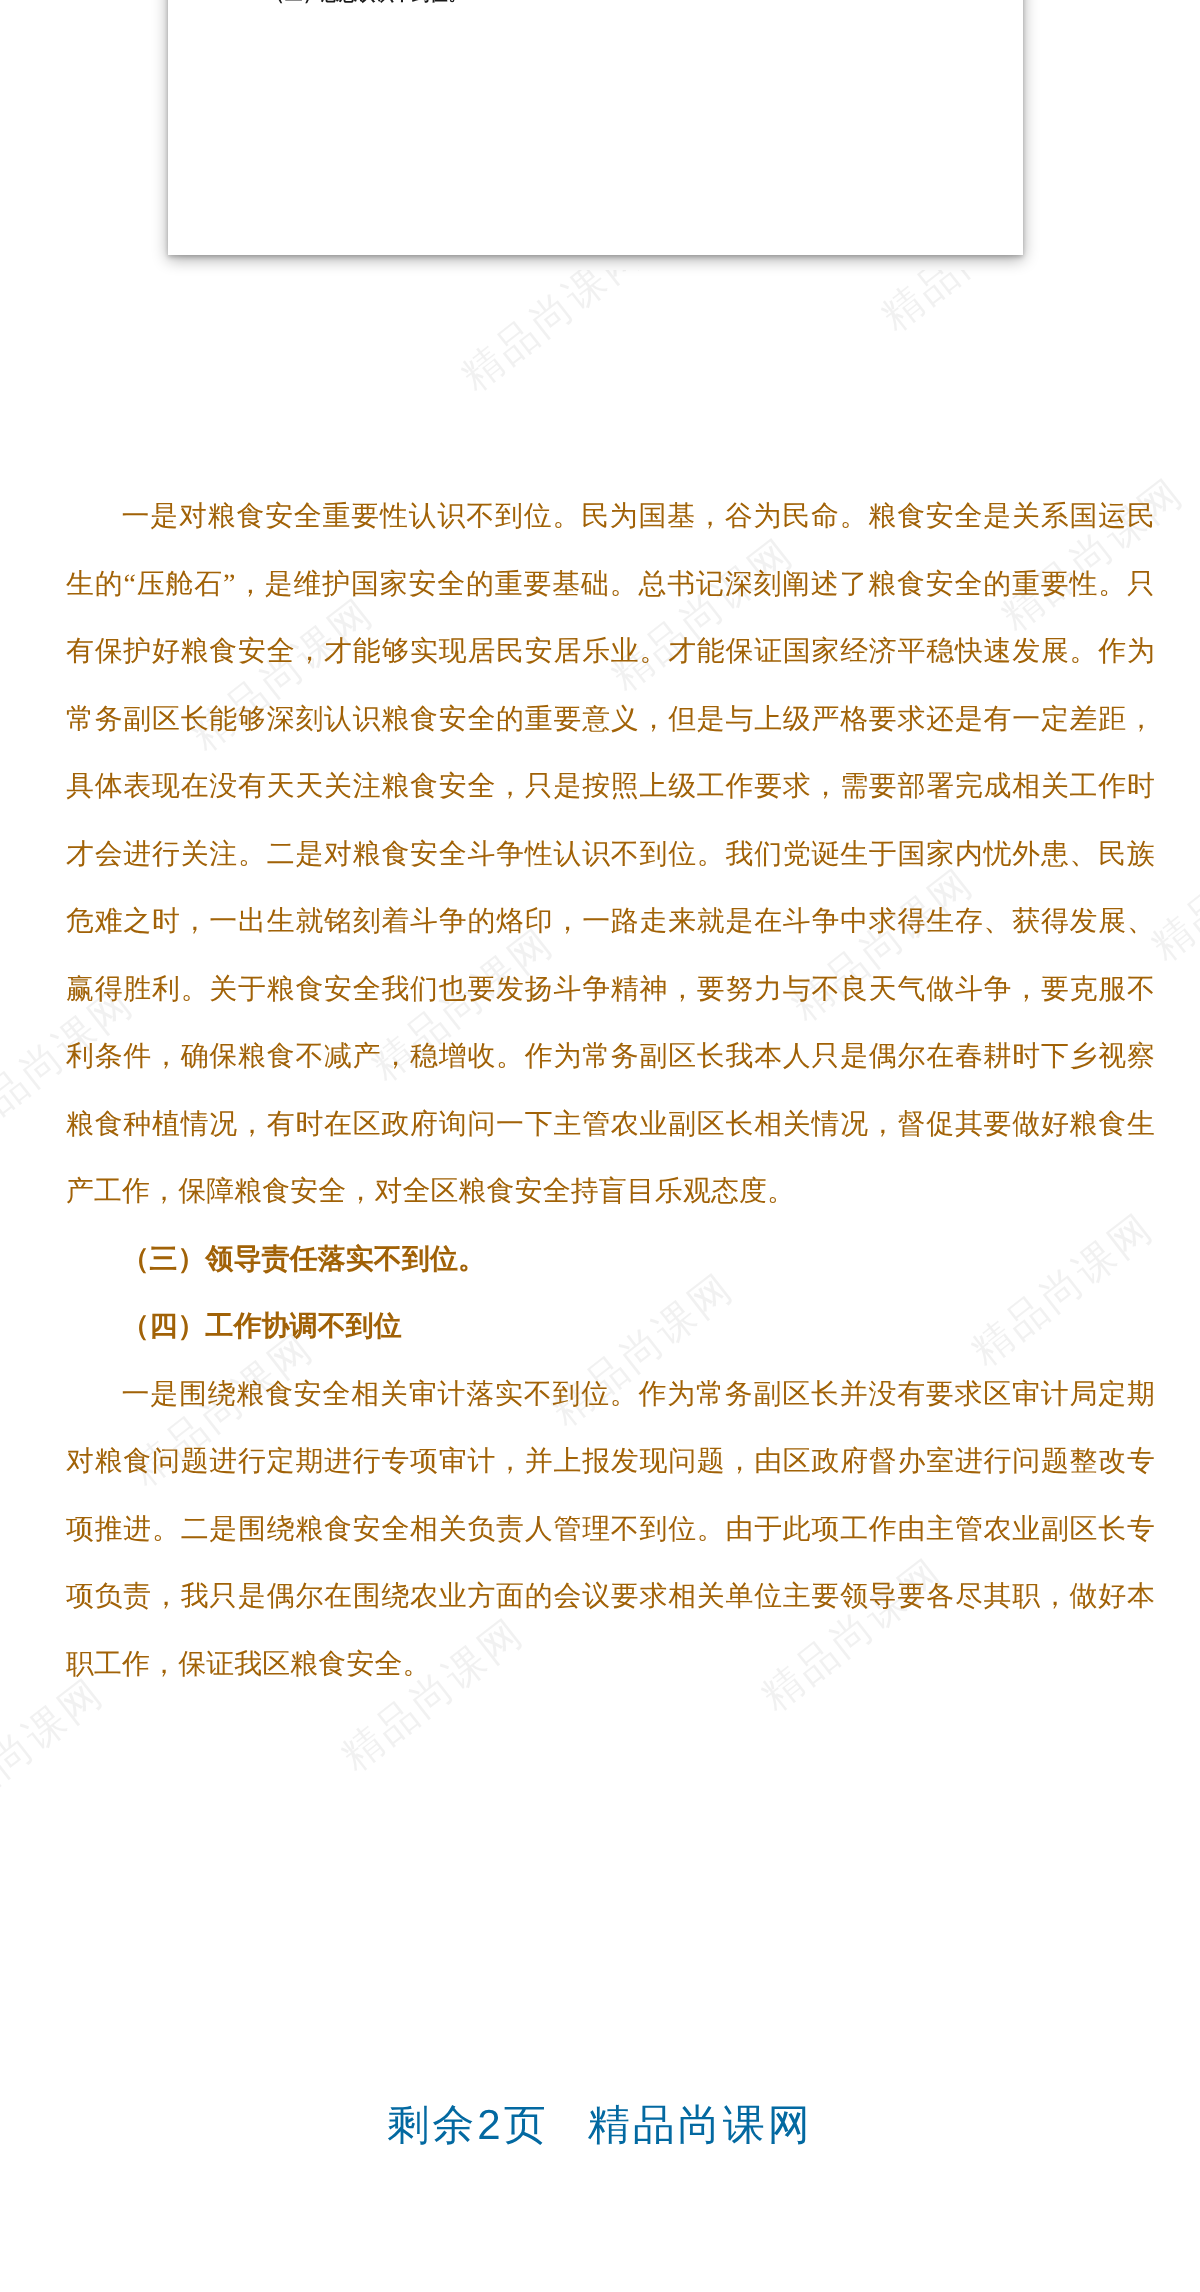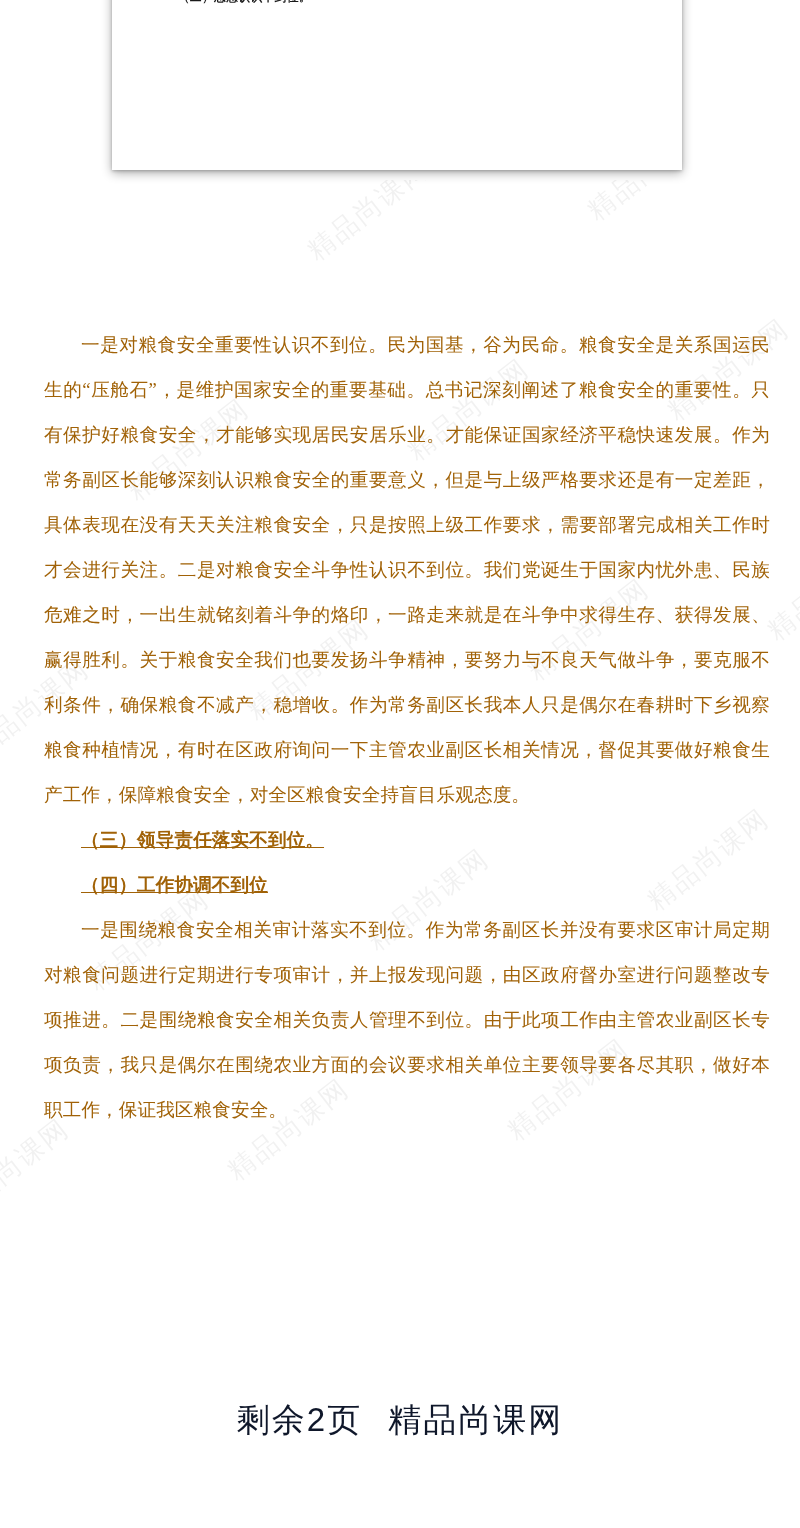--- a/index.html
+++ b/index.html
@@ -87,36 +87,35 @@
     text-justify: inter-character;
     margin: 0 0 0 0;
     letter-spacing: 0.1px;
     word-break: break-all;
   }
   .para.indent { text-indent: 37px; }
   .para.heading {
     text-indent: 37px;
     font-weight: bold;
     text-align: right;
-    text-decoration: underline;
   }
 
   
   #cta {
     position: absolute;
     left: 0;
     top: 1398px;
     width: 800px;
     text-align: center;
     z-index: 4;
   }
   #cta .cta-text {
     font-family: "Liberation Sans", "DejaVu Sans", sans-serif;
-    font-size: 33px;
-    color: #0f172a;
+    font-size: 28px;
+    color: #0369a1;
     letter-spacing: 2px;
   }
   #cta .cta-gap { display: inline-block; width: 26px; }
 </style>
 </head>
 <body>
 
 <div id="page-card">
   <div class="card-lines">
 

